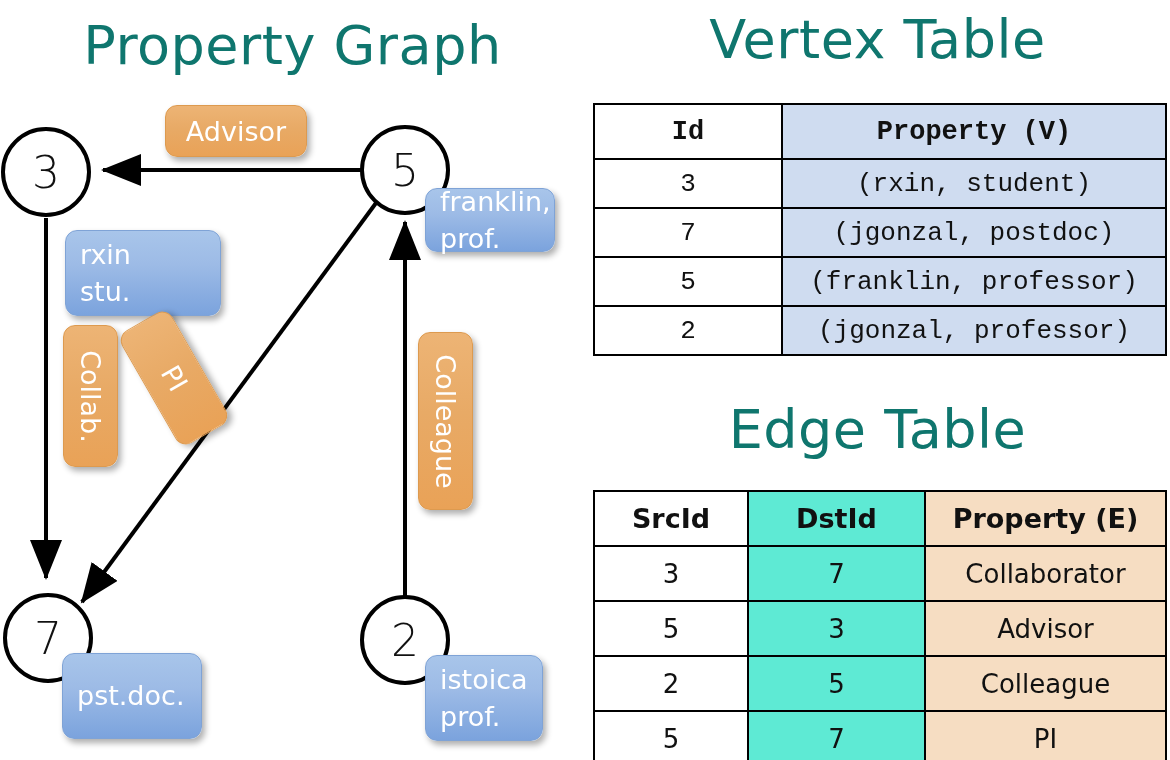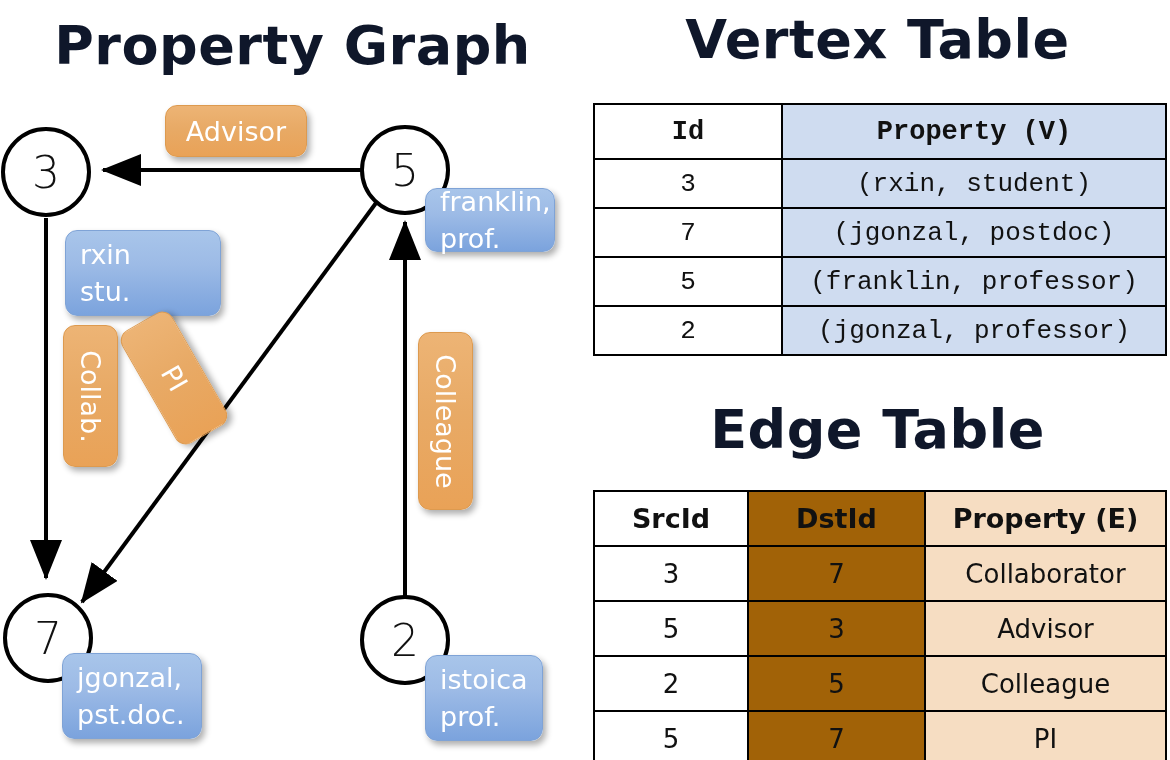--- a/index.html
+++ b/index.html
@@ -9,22 +9,22 @@
     font-family:"Liberation Sans", sans-serif;
     overflow:hidden;
     position:relative;
   }
   .panel{position:absolute;}
 
   
   .title{
     position:absolute;
     font-size:54px;
-    font-weight:700;
-    color:#0f172a;
+    font-weight:400;
+    color:#0f766e;
     letter-spacing:0.5px;
     white-space:nowrap;
     text-align:center;
     font-family:"DejaVu Sans", sans-serif;
   }
   #title-property-graph{left:0;top:14px;width:585px;}
   #title-vertex-table{left:585px;top:8px;width:585px;}
   #title-edge-table{left:585px;top:398px;width:585px;}
 
   
@@ -105,21 +105,21 @@
   #vertex-table{left:593px;top:103px;width:574px;}
   #vertex-table th,#vertex-table td{height:47px;font-size:26px;font-family:Liberation Mono, monospace;}
   #vertex-table th{font-size:27px;height:53px;}
   .col-id{width:186px;background:#ffffff;}
   .col-propv{background:#cfdcf0;}
 
   #edge-table{left:593px;top:490px;width:574px;}
   #edge-table th,#edge-table td{height:53px;font-size:26px;}
   #edge-table th{font-size:27px;}
   .col-src{width:152px;background:#ffffff;}
-  .col-dst{width:175px;background:#a16207;margin-left:24px;}
+  .col-dst{width:175px;background:#5eead4;margin-left:24px;}
   .col-prope{background:#f6ddc2;}
 </style>
 </head>
 <body>
 
 <div class="title" id="title-property-graph">Property Graph</div>
 <div class="title" id="title-vertex-table">Vertex Table</div>
 <div class="title" id="title-edge-table">Edge Table</div>
 
 <div class="panel" id="graph-area">
@@ -147,21 +147,20 @@
 
   <div class="prop-box prop-blue pb-rxin">
     <span>rxin</span>
     <span>stu.</span>
   </div>
   <div class="prop-box prop-blue pb-franklin">
     <span>franklin,</span>
     <span>prof.</span>
   </div>
   <div class="prop-box prop-blue pb-jgonzal">
-    <span>jgonzal,</span>
     <span>pst.doc.</span>
   </div>
   <div class="prop-box prop-blue pb-istoica">
     <span>istoica</span>
     <span>prof.</span>
   </div>
 
   <div class="prop-box prop-orange lbl-advisor">
     <span>Advisor</span>
   </div>

